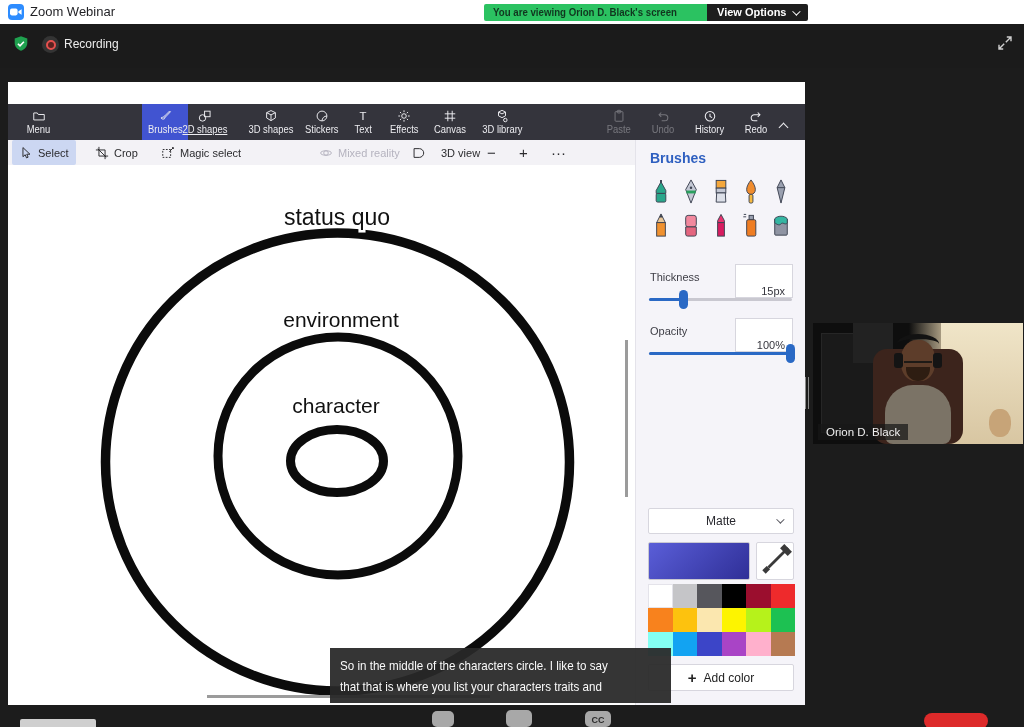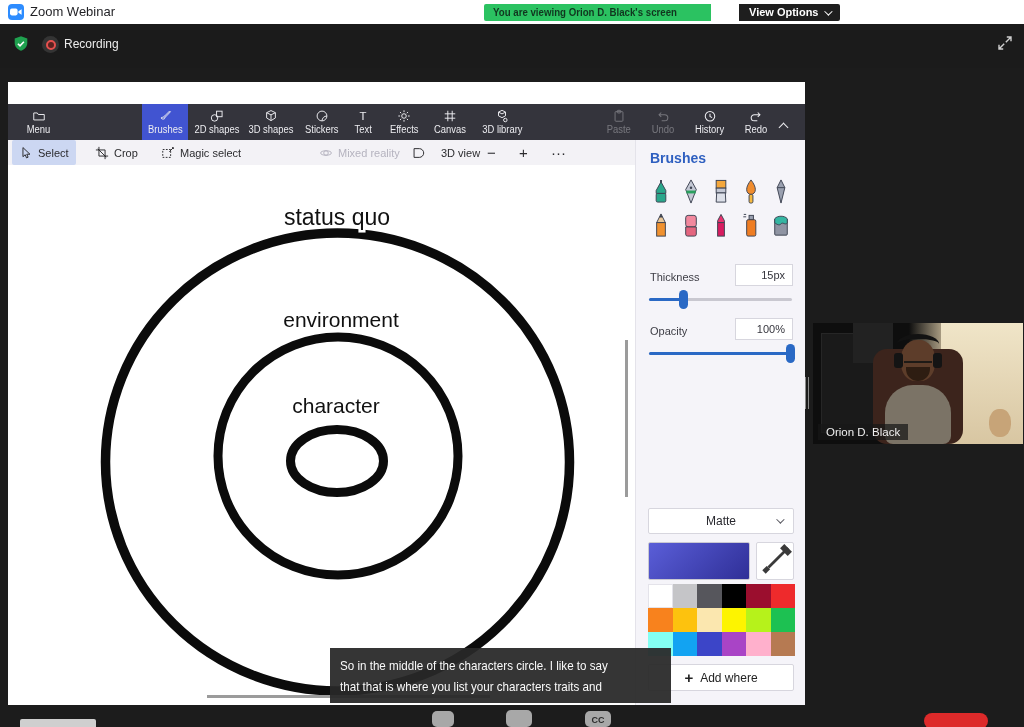--- a/index.html
+++ b/index.html
@@ -5,21 +5,21 @@
   html,body{margin:0;padding:0;background:#000;}
   *{box-sizing:border-box;font-family:"Liberation Sans","DejaVu Sans",sans-serif;}
   #stage{position:relative;width:1024px;height:727px;overflow:hidden;background:#1c1c1c;}
 
   
   .topbar{position:absolute;left:0;top:0;width:1024px;height:24px;background:#fff;}
   .zoom-logo{position:absolute;left:8px;top:4px;width:16px;height:16px;border-radius:4px;background:#2d8cff;}
   .app-title{position:absolute;left:30px;top:0;height:24px;line-height:24px;font-size:13px;color:#1f1f23;}
   .banner{position:absolute;left:484px;top:4px;height:17px;line-height:17px;padding:0 9px;background:#2bc261;color:#11361f;font-size:11px;font-weight:bold;border-radius:2px 0 0 2px;white-space:nowrap;}
   .banner .inner{display:inline-block;transform:scaleX(.88);transform-origin:0 50%;}
-  .view-options{position:absolute;left:707px;top:4px;height:17px;line-height:17px;padding:0 10px;background:#1e1e1e;color:#fff;font-size:11px;font-weight:bold;border-radius:0 2px 2px 0;display:flex;align-items:center;gap:6px;margin-left:32px;}
+  .view-options{position:absolute;left:707px;top:4px;height:17px;line-height:17px;padding:0 10px;background:#1e1e1e;color:#fff;font-size:11px;font-weight:bold;border-radius:0 2px 2px 0;display:flex;align-items:center;gap:6px;}
   .chev{display:inline-block;width:6px;height:6px;border-right:1.5px solid currentColor;border-bottom:1.5px solid currentColor;transform:rotate(45deg) translateY(-2px);}
 
   
   .rec-row{position:absolute;left:0;top:24px;width:1024px;height:44px;background:#1b1b1b;}
   .rec-text{position:absolute;left:64px;top:13px;font-size:12px;color:#ececec;}
   .rec-dot{position:absolute;left:42px;top:12px;width:17px;height:17px;border-radius:50%;background:#343434;}
   .rec-dot .ring{position:absolute;left:3.5px;top:3.5px;width:10px;height:10px;border-radius:50%;border:2.5px solid #e5504e;background:#5b2220;}
   .expand-btn{position:absolute;left:996px;top:34px;width:18px;height:18px;}
 
   
@@ -48,21 +48,21 @@
   .sb-v{position:absolute;left:617px;top:175px;width:3px;height:157px;background:#9b9b9b;}
   .sb-h{position:absolute;left:199px;top:530px;width:283px;height:3px;background:#9b9b9b;}
 
   
   .p-side{position:absolute;left:627px;top:58px;width:170px;height:565px;background:#f5f4f9;border-left:1px solid #e4e3ea;}
   .side-title{position:absolute;left:14px;top:10px;font-size:14px;font-weight:bold;color:#2e5fc0;}
   .brush-grid{position:absolute;left:10px;top:34px;width:150px;display:grid;grid-template-columns:repeat(5,30px);grid-auto-rows:34px;}
   .brush-cell{display:flex;align-items:center;justify-content:center;cursor:pointer;}
   .brush-cell svg{width:22px;height:27px;}
   .fld-label{position:absolute;left:14px;font-size:11px;color:#3d3d45;}
-  .fld-box{position:absolute;right:12px;width:58px;height:22px;background:#fff;border:1px solid #d7d6de;font-size:11px;color:#35353d;text-align:right;line-height:20px;padding:0 7px;}
+  .fld-box{position:absolute;right:12px;width:58px;height:22px;background:#fff;border:1px solid #d7d6de;font-size:11px;color:#35353d;text-align:right;line-height:20px;padding:16px 7px;}
   .slider{position:absolute;left:13px;right:13px;height:3px;background:#c9c8d0;border-radius:2px;}
   .slider .fill{position:absolute;left:0;top:0;bottom:0;background:#2a69c5;border-radius:2px;}
   .slider .knob{position:absolute;top:-8px;width:9px;height:19px;border-radius:4.5px;background:#2a69c5;}
   .matte-sel{position:absolute;left:12px;top:368px;width:146px;height:26px;background:#fff;border:1px solid #d7d6de;border-radius:2px;display:flex;align-items:center;justify-content:center;font-size:12px;color:#28282e;}
   .matte-sel .chev{position:absolute;right:11px;border-color:#55555e;}
   .grad{position:absolute;left:12px;top:402px;width:102px;height:38px;border-radius:2px;border:1px solid #c9c8d2;}
   .dropper{position:absolute;left:120px;top:402px;width:38px;height:38px;background:#fff;border:1px solid #d7d6de;border-radius:2px;display:flex;align-items:center;justify-content:center;}
   .palette{position:absolute;left:12px;top:444px;width:147px;display:grid;grid-template-columns:repeat(6,24.5px);grid-auto-rows:24px;}
   .pcell{width:24.5px;height:24px;cursor:pointer;}
   .add-color{position:absolute;left:12px;top:524px;width:146px;height:27px;background:#fff;border:1px solid #d7d6de;border-radius:2px;display:flex;align-items:center;justify-content:center;gap:7px;font-size:12px;color:#222;}
@@ -144,21 +144,21 @@
           </svg>
         <span class="lbl">Menu</span>
       </div>
       <div class="rib-item active" style="left:134px;width:46px;">
         <svg viewBox="0 0 16 16" fill="none" stroke="currentColor" stroke-width="1.1">
             <path d="M13.3 2.3l.9.9-5.6 5.9-1.1-1z"></path>
             <path d="M7.2 8.8c-1.6 0-2.2 1.3-3.8 1.4.9 1.6 3.6 2 4.8.1z"></path>
           </svg>
         <span class="lbl">Brushes</span>
       </div>
-      <div class="rib-item" style="left:183px;width:52px;">
+      <div class="rib-item" style="left:171px;width:52px;text-decoration:underline;">
         <svg viewBox="0 0 16 16" fill="none" stroke="currentColor" stroke-width="1.1">
             <circle cx="5.2" cy="10.2" r="3.7"></circle>
             <rect x="7.5" y="2.5" width="6.3" height="6.3"></rect>
           </svg>
         <span class="lbl">2D shapes</span>
       </div>
       <div class="rib-item" style="left:237px;width:52px;">
         <svg viewBox="0 0 16 16" fill="none" stroke="currentColor" stroke-width="1.1">
             <path d="M8 1.8l5 2.4v6L8 13.3 3 10.2v-6z"></path>
             <path d="M3 4.2l5 2.5 5-2.5M8 6.7v6.4"></path>
@@ -402,21 +402,21 @@
           <div class="pcell" style="background: rgb(131, 255, 242);"></div>
           <div class="pcell" style="background: rgb(18, 163, 242);"></div>
           <div class="pcell" style="background: rgb(60, 69, 200);"></div>
           <div class="pcell" style="background: rgb(169, 68, 198);"></div>
           <div class="pcell" style="background: rgb(255, 176, 204);"></div>
           <div class="pcell" style="background: rgb(182, 122, 82);"></div>
         </div>
 
       <div class="add-color">
         <span class="plus">+</span>
-        <span>Add where</span>
+        <span>Add color</span>
       </div>
     </div>
   </div>
 
   <div class="drag-handle"></div>
   <div class="cam">
     <div class="shelf"></div>
     <div class="shelf2"></div>
     <div class="wall-glow"></div>
     <div class="wall"></div>

